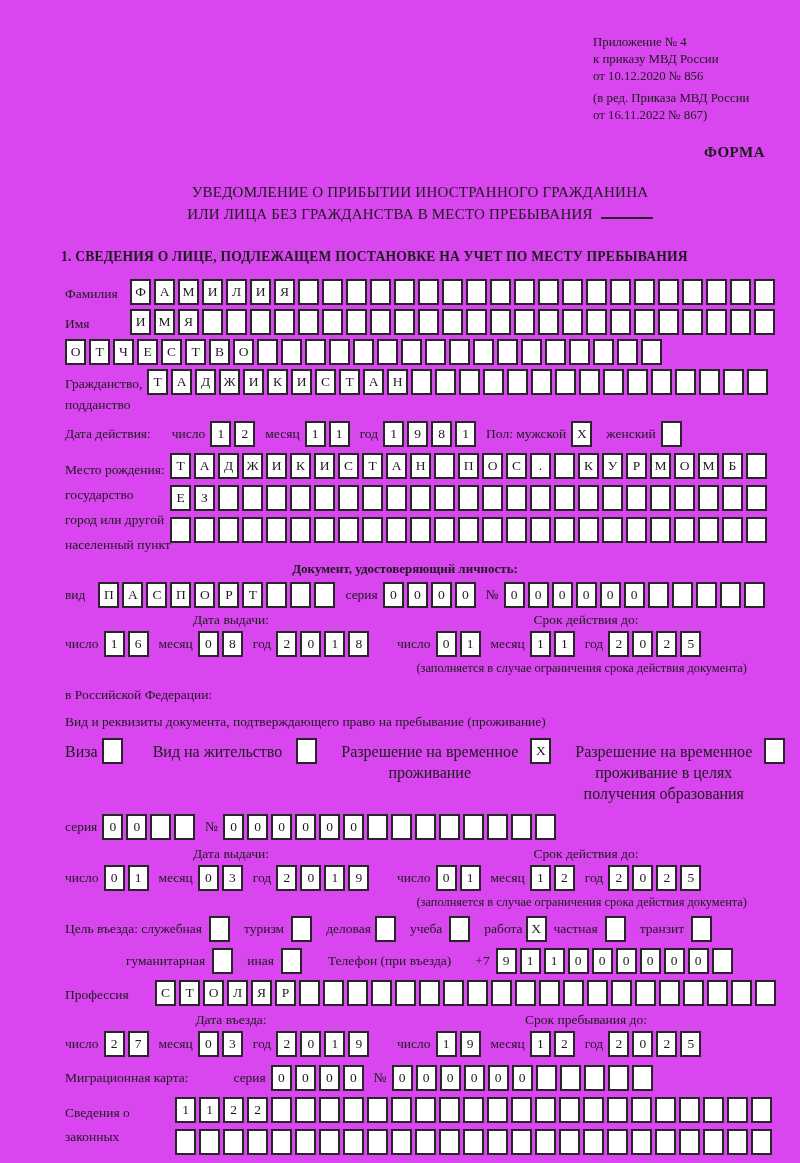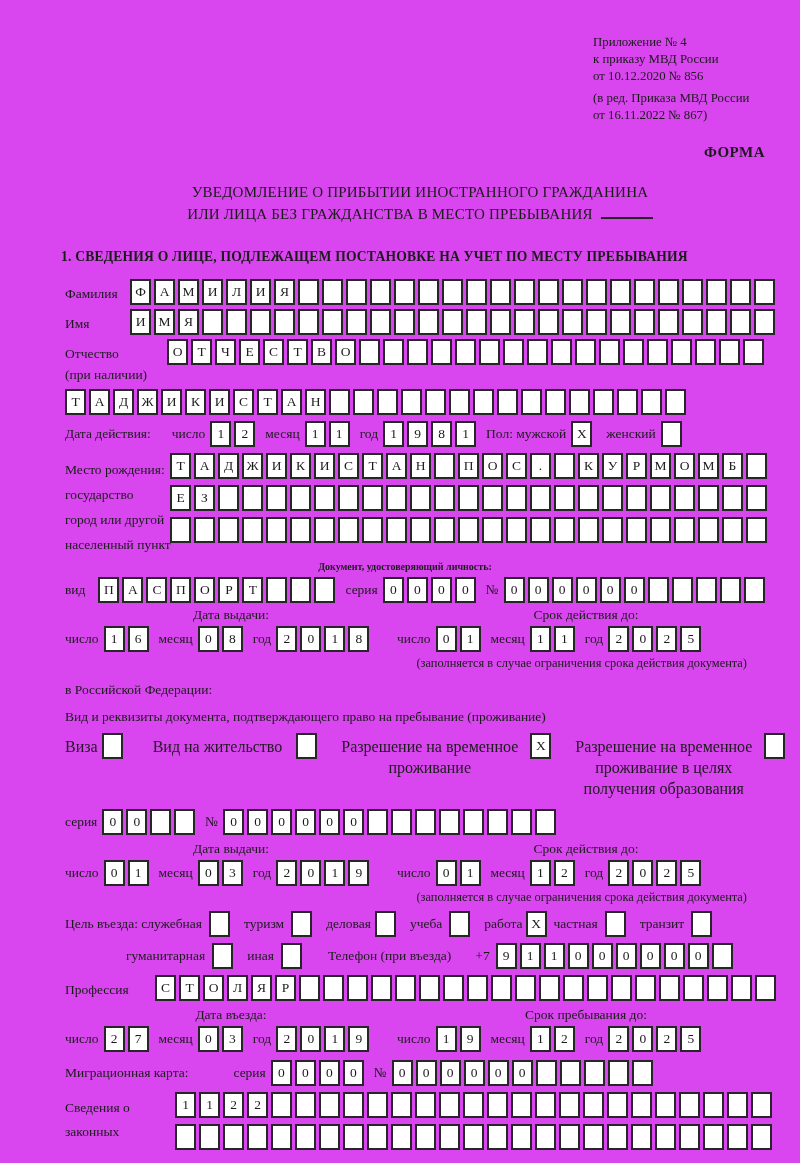--- a/index.html
+++ b/index.html
@@ -25,21 +25,21 @@
         width:21px;height:26px;border:2px solid #262626;background:#fff;
         font-size:13.5px;line-height:1;flex:0 0 auto;}
   .checkbox{margin-left:7px;}
   .stack .cells{margin-bottom:6px;}
 
   
   .inline{align-items:center;}
   .dlabel{padding:0 5px 0 10px;white-space:nowrap;}
   .dlabel.first{padding-left:0;}
 
-  .doc-heading{font-weight:bold;font-size:10px;text-align:center;margin:3px 30px 5px 0;}
+  .doc-heading{font-weight:bold;font-size:13px;text-align:center;margin:3px 30px 5px 0;}
 
   .datepair{display:flex;margin-bottom:2px;font-size:13.5px;}
   .dp-half{display:flex;flex-direction:column;}
   .dp-left{width:332px;}
   .dp-right{flex:1;}
   .dp-head{text-align:center;margin-bottom:3px;}
   .dp-line{display:flex;align-items:center;}
   .note{font-size:12.4px;text-align:right;padding:2px 28px 6px 0;}
 
   .plain{font-size:13.5px;line-height:25px;margin-bottom:2px;}
@@ -138,24 +138,20 @@
         <span class="cell"></span>
         <span class="cell"></span>
         <span class="cell"></span>
         <span class="cell"></span>
         <span class="cell"></span>
         <span class="cell"></span>
       </div>
   </div>
 
   <div class="frow">
-    <div class="flabel w102">
-      <div>Отчество</div>
-      <div>(при наличии)</div>
-    </div>
     <div class="cells">
         <span class="cell">О</span>
         <span class="cell">Т</span>
         <span class="cell">Ч</span>
         <span class="cell">Е</span>
         <span class="cell">С</span>
         <span class="cell">Т</span>
         <span class="cell">В</span>
         <span class="cell">О</span>
         <span class="cell"></span>
@@ -172,20 +168,24 @@
         <span class="cell"></span>
         <span class="cell"></span>
         <span class="cell"></span>
         <span class="cell"></span>
         <span class="cell"></span>
         <span class="cell"></span>
       </div>
   </div>
 
   <div class="frow">
+    <div class="flabel w82">
+      <div>Гражданство,</div>
+      <div>подданство</div>
+    </div>
     <div class="cells">
         <span class="cell">Т</span>
         <span class="cell">А</span>
         <span class="cell">Д</span>
         <span class="cell">Ж</span>
         <span class="cell">И</span>
         <span class="cell">К</span>
         <span class="cell">И</span>
         <span class="cell">С</span>
         <span class="cell">Т</span>

